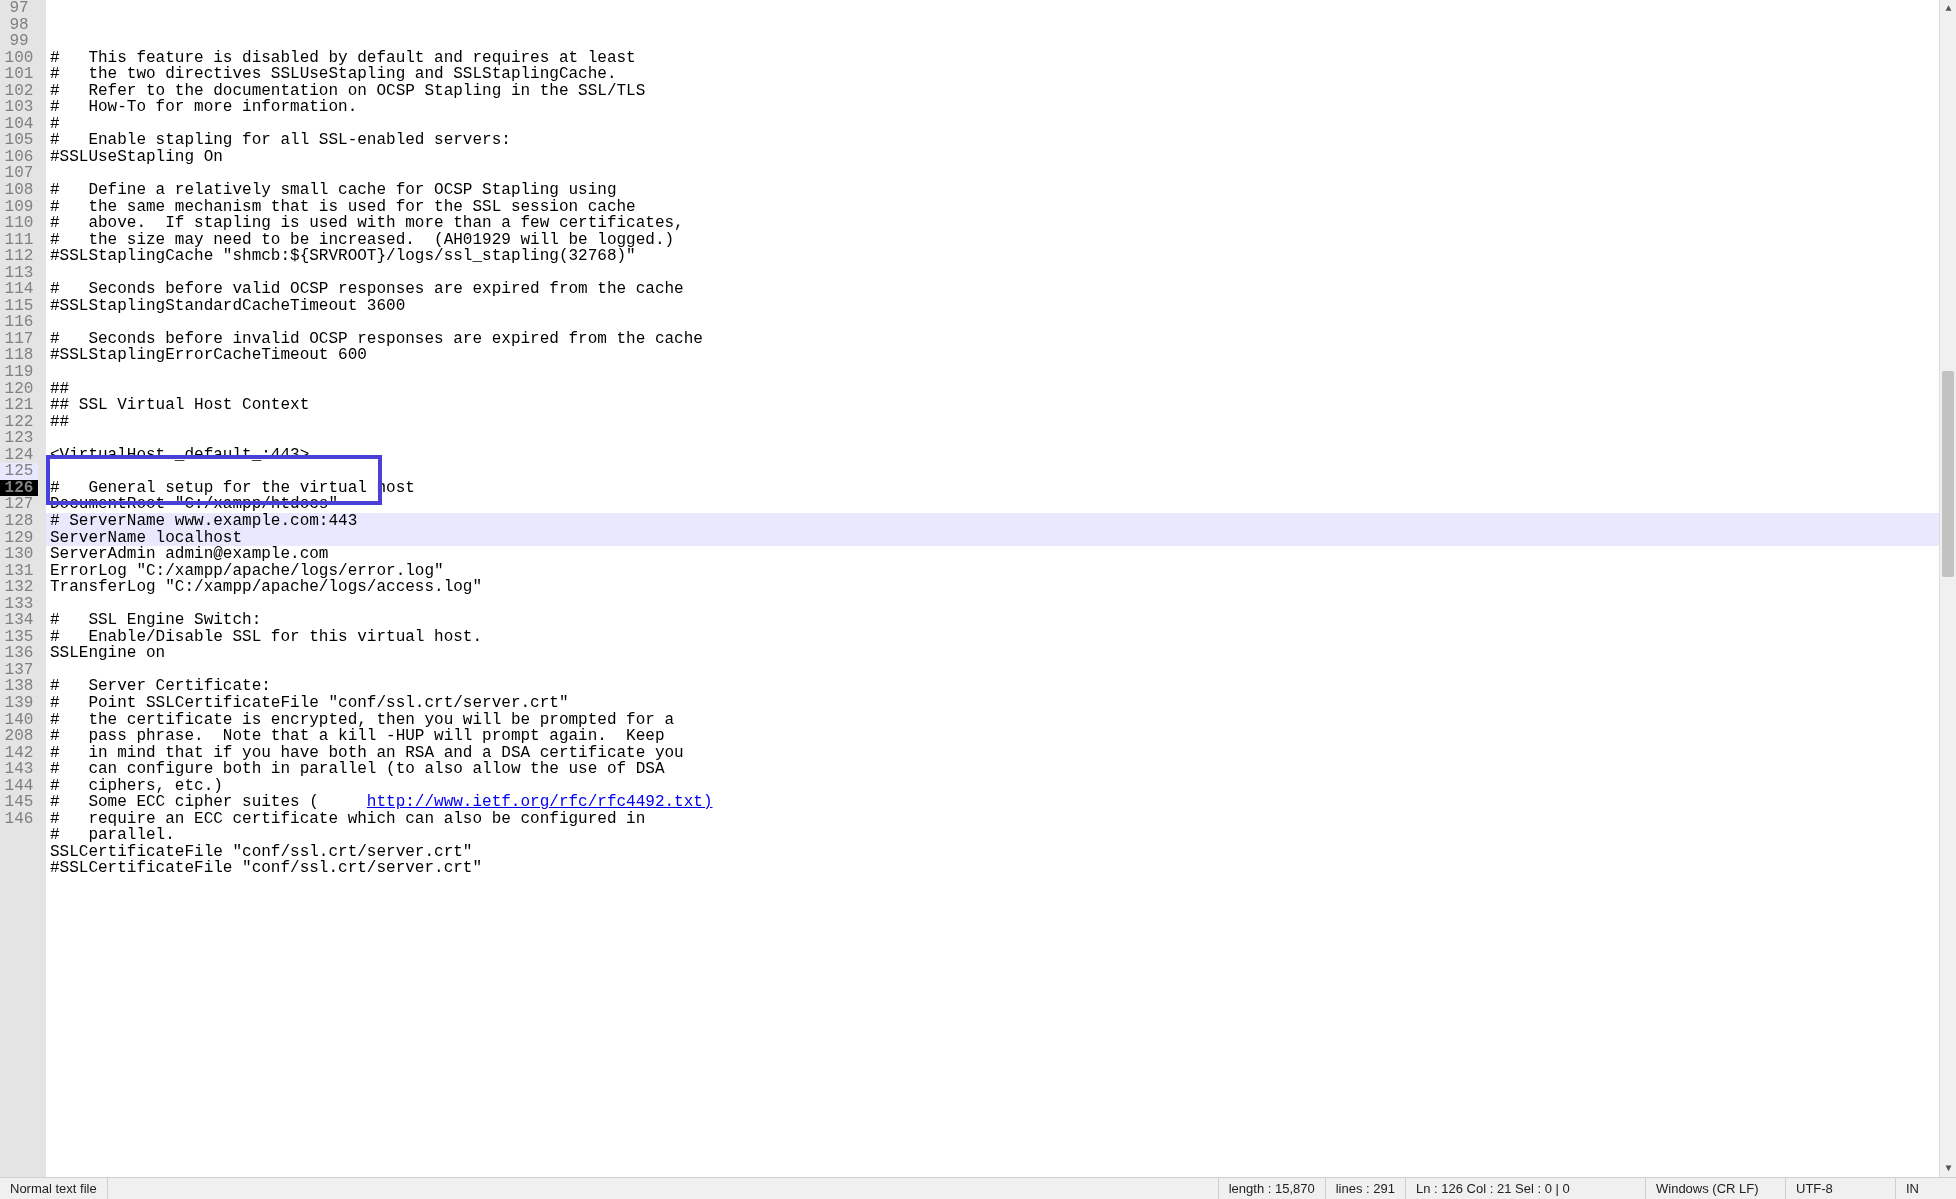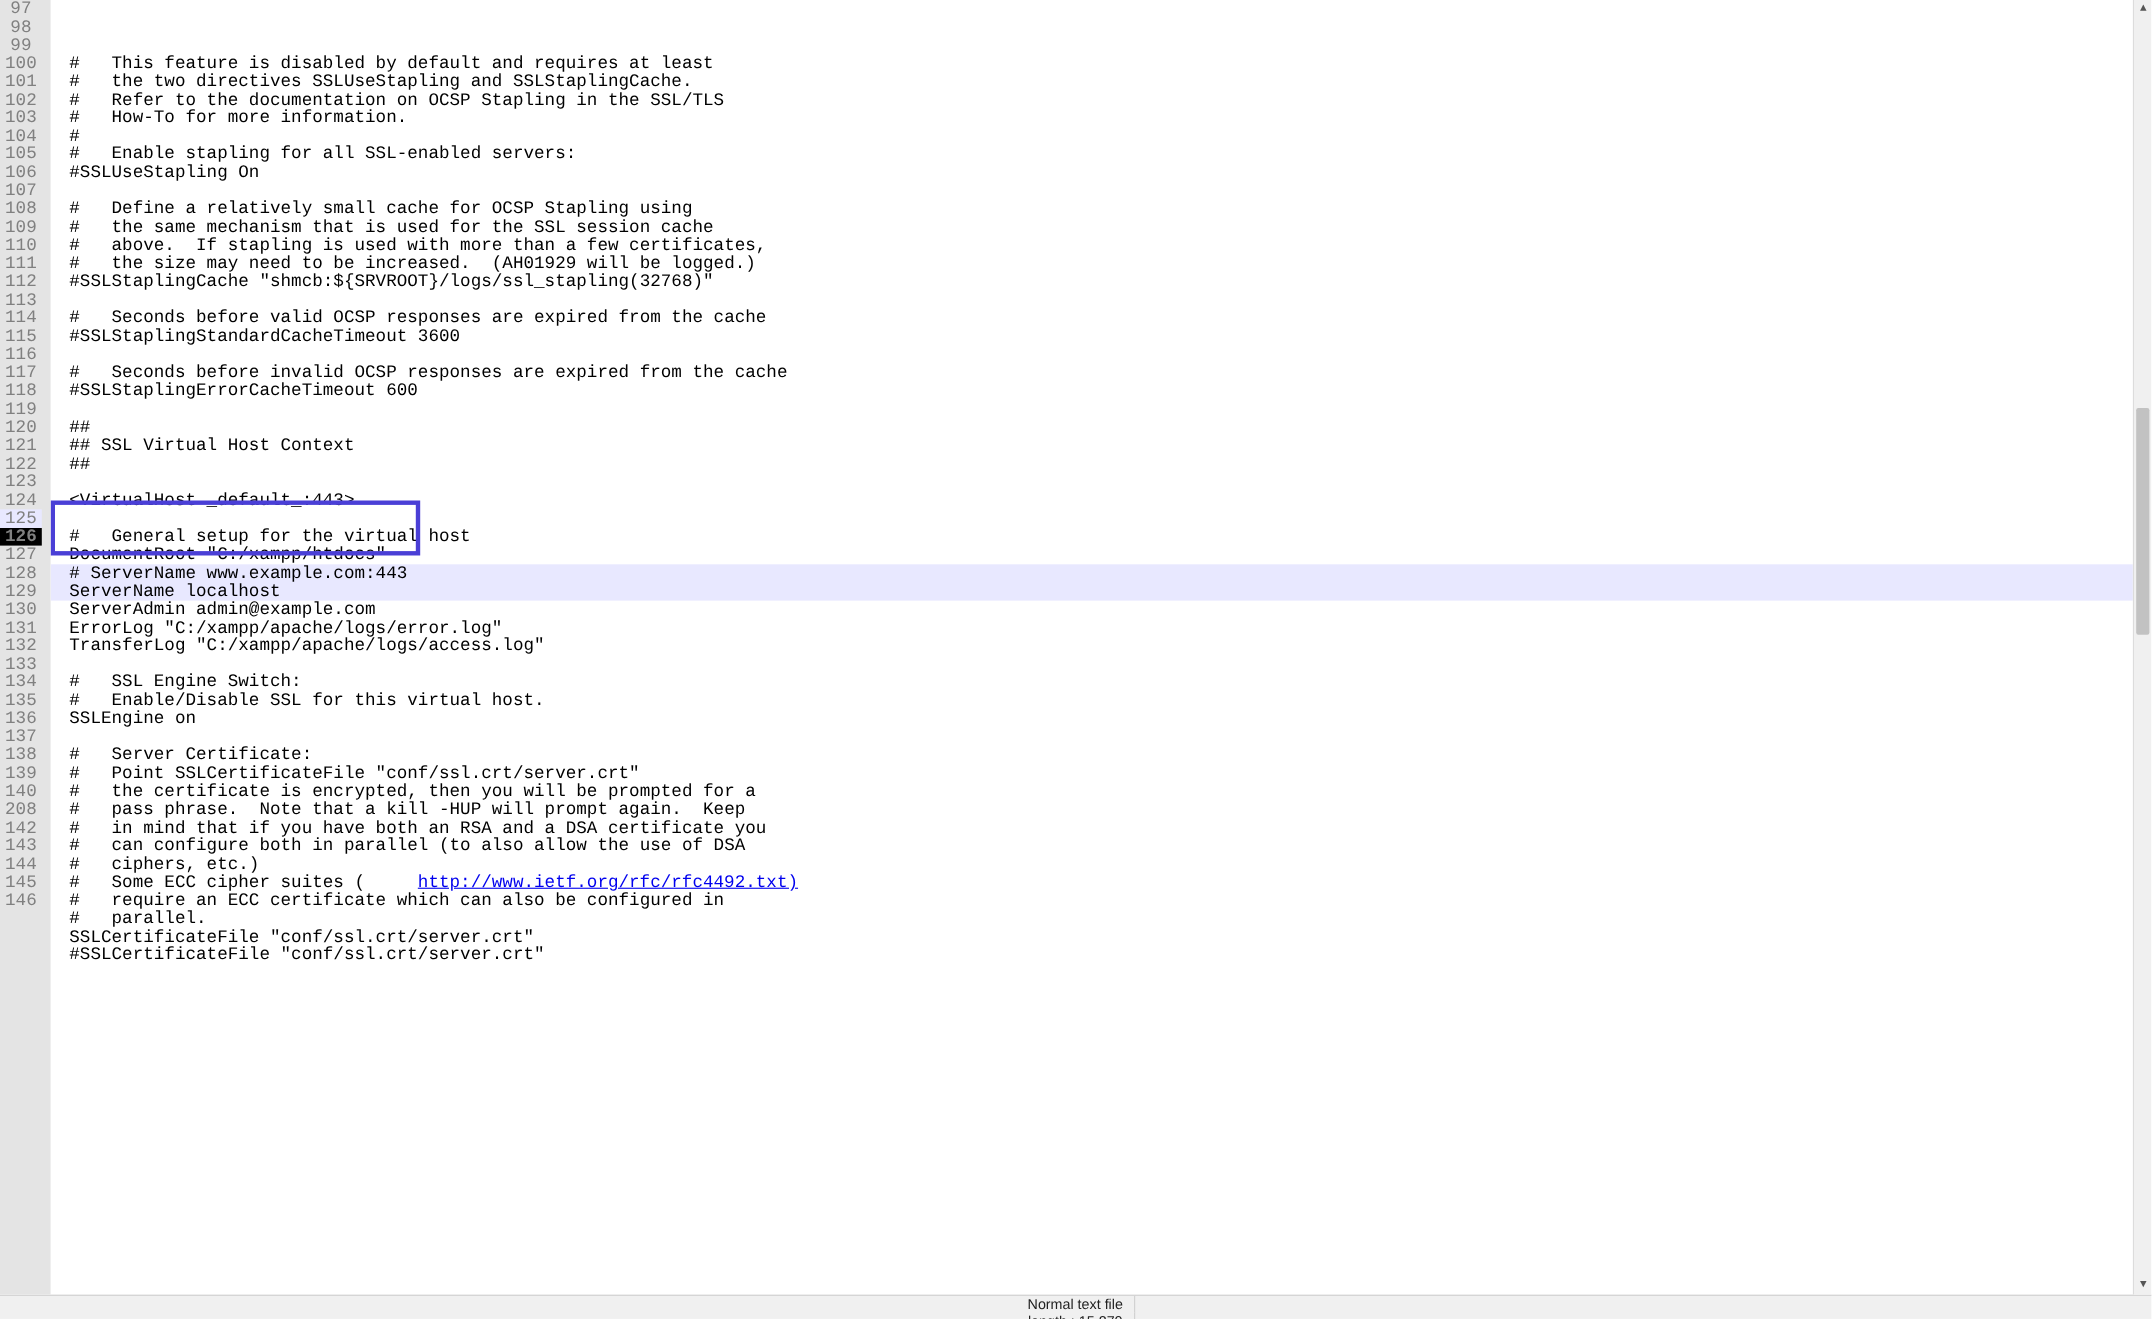--- a/index.html
+++ b/index.html
@@ -30,21 +30,21 @@
 }
 .gutter .ln { height: 16.55px; }
 .code {
   flex: 1;
   white-space: pre;
   line-height: 16.55px;
   color: #000;
   overflow: hidden;
   position: relative;
 }
-.code .row { height: 16.55px; padding-left: 17px; }
+.code .row { height: 16.55px; padding-left: 4px; }
 .highlight-band {
   background: #e8e8ff;
   display: block;
 }
 .highlight-box {
   position: absolute;
   border: 4px solid #4a3fd6;
   pointer-events: none;
   z-index: 5;
 }
@@ -68,21 +68,20 @@
 }
 .statusbar {
   height: 22px;
   background: #f0f0f0;
   border-top: 1px solid #cfcfcf;
   display: flex;
   align-items: center;
   font-family: 'Segoe UI', Tahoma, sans-serif;
   font-size: 13px;
   color: #222;
-  flex-direction: column;
 }
 .statusbar .cell {
   padding: 0 10px;
   border-right: 1px solid #cfcfcf;
   height: 100%;
   display: flex;
   align-items: center;
   white-space: nowrap;
 }
 .statusbar .spacer { flex: 1; border-right: 1px solid #cfcfcf; height:100%; }

